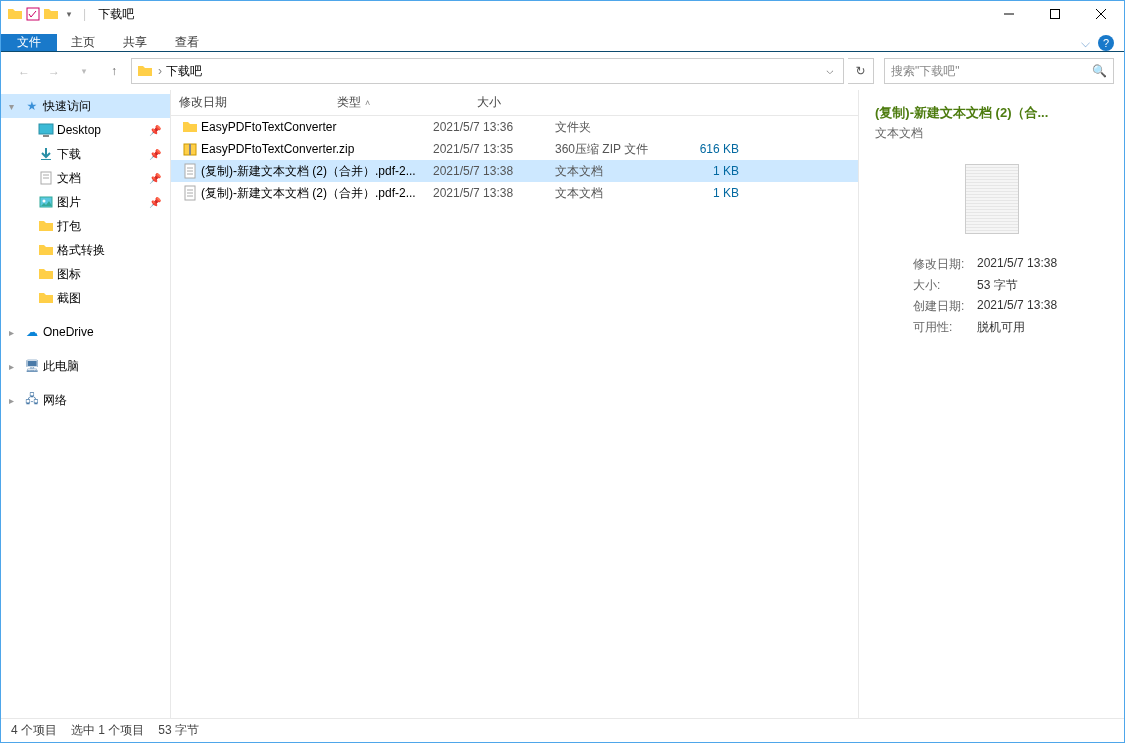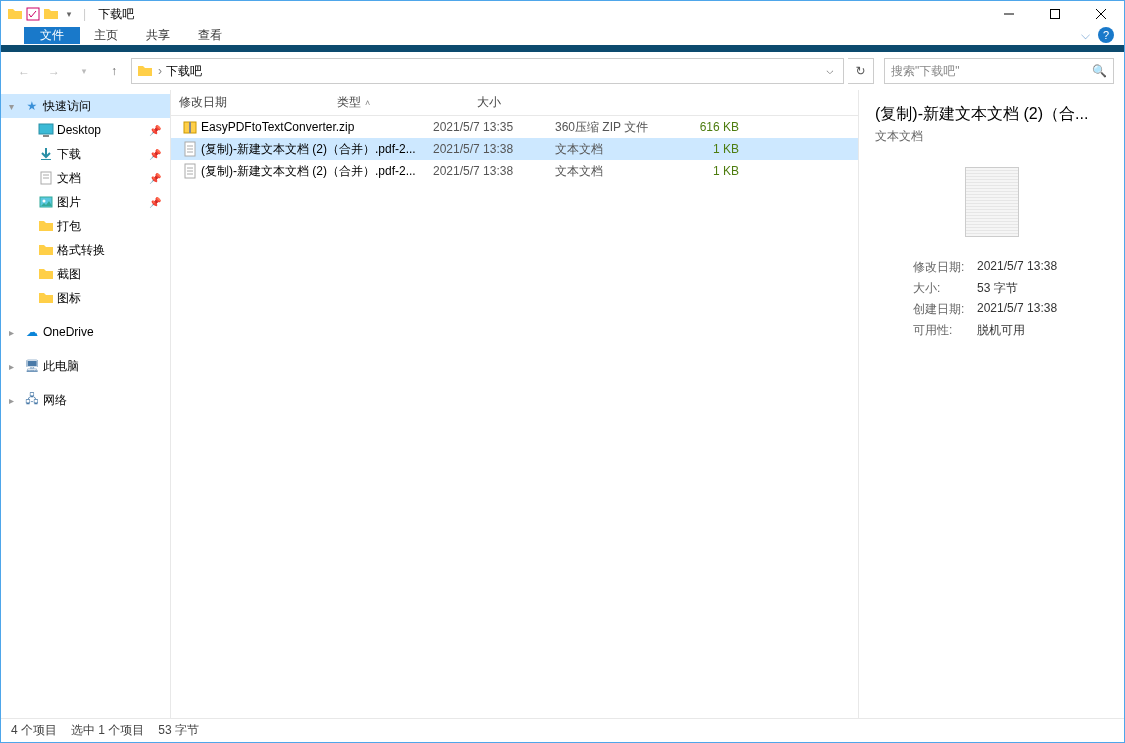--- a/index.html
+++ b/index.html
@@ -8,21 +8,21 @@
 
 .titlebar { height: 26px; display: flex; align-items: center; background: #fff; }
 .titlebar-left { display: flex; align-items: center; gap: 2px; padding-left: 6px; }
 .title-icon { width: 16px; height: 16px; display: inline-flex; align-items: center; justify-content: center; }
 .qat-sep { color: #ccc; margin: 0 4px; }
 .titlebar-title { margin-left: 6px; font-size: 12px; }
 .titlebar-controls { margin-left: auto; display: flex; }
 .win-btn { width: 46px; height: 26px; display: flex; align-items: center; justify-content: center; }
 
 
-.ribbon { display: flex; align-items: flex-start; height: 25px; border-bottom: 7px solid #0c4a6e; padding-left: 23px; }
+.ribbon { display: flex; align-items: flex-end; height: 25px; border-bottom: 1px solid #0c4a6e; }
 .ribbon-file { background: #1979ca; color: #fff; padding: 0 16px; display: flex; align-items: center; }
 .ribbon-tab { padding: 0 14px; display: flex; align-items: center; color: #333; }
 .ribbon-right { margin-left: auto; display: flex; align-items: center; padding-right: 10px; gap: 8px; }
 
 
 .navrow { display: flex; align-items: center; padding: 6px 10px; gap: 4px; }
 .nav-btn { width: 26px; height: 26px; display: flex; align-items: center; justify-content: center; color: #666; }
 .nav-btn.disabled { color: #bbb; }
 .addr { flex: 1; display: flex; align-items: center; border: 1px solid #ccc; height: 26px; padding: 0 4px; }
 .addr-icon { width: 18px; height: 18px; display: inline-flex; align-items: center; justify-content: center; }
@@ -52,25 +52,25 @@
 .col-name { width: 254px; }
 .col-date { width: 122px; }
 .col-type { width: 120px; display: flex; align-items: center; gap: 4px; margin-left: 36px; }
 .col-size { width: 80px; text-align: center; padding-right: 16px; }
 .filerow { display: flex; height: 22px; align-items: center; padding-left: 8px; }
 .filerow .ico { width: 22px; display: inline-flex; align-items: center; justify-content: center; }
 .filerow.selected { background: #cde8ff; }
 .rname { width: 232px; white-space: nowrap; overflow: hidden; text-overflow: ellipsis; }
 .rdate { width: 122px; color: #555; }
 .rtype { width: 120px; color: #555; }
-.rsize { width: 80px; text-align: right; padding-right: 16px; color: #4d7c0f; }
+.rsize { width: 80px; text-align: right; padding-right: 16px; color: #0369a1; }
 
 
 .preview { width: 266px; border-left: 1px solid #e8e8e8; padding: 14px 16px; }
-.prev-title { color: #000000; font-size: 16px; white-space: nowrap; overflow: hidden; text-overflow: ellipsis; }
+.prev-title { color: #4d7c0f; font-size: 13px; white-space: nowrap; overflow: hidden; text-overflow: ellipsis; font-weight: bold; }
 .prev-sub { color: #666; margin-top: 3px; }
 .prev-thumb { width: 54px; height: 70px; border: 1px solid #ccc; margin: 22px auto; background: repeating-linear-gradient(#f5f5f5, #f5f5f5 2px, #e6e6e6 2px, #e6e6e6 3px); }
 .prev-grid { display: grid; grid-template-columns: 58px 1fr; row-gap: 4px; column-gap: 6px; color: #333; margin-left: 38px; }
 .prev-grid .k { color: #666; }
 
 
 .statusbar { height: 24px; border-top: 1px solid #e8e8e8; display: flex; align-items: center; padding: 0 10px; gap: 14px; color: #444; }
 
 .folder-svg path { fill: #ffcf48; }
 .file-svg rect { fill: #fff; stroke: #aaa; }
@@ -219,29 +219,29 @@
             </svg>
           </span>
           <span>格式转换</span>
         </div>
         <div class="nav-item child">
           <span class="ico">
             <svg width="16" height="16" class="folder-svg">
               <path d="M1 3h5l2 2h7v8H1z"></path>
             </svg>
           </span>
+          <span>图标</span>
+        </div>
+        <div class="nav-item child">
+          <span class="ico">
+            <svg width="16" height="16" class="folder-svg">
+              <path d="M1 3h5l2 2h7v8H1z"></path>
+            </svg>
+          </span>
           <span>截图</span>
-        </div>
-        <div class="nav-item child">
-          <span class="ico">
-            <svg width="16" height="16" class="folder-svg">
-              <path d="M1 3h5l2 2h7v8H1z"></path>
-            </svg>
-          </span>
-          <span>图标</span>
         </div>
       </div>
     <div style="height:10px;"></div>
     <div class="nav-item root">
       <span class="caret">▸</span>
       <span class="ico" style="color:#0a84d8;">☁</span>
       <span>OneDrive</span>
     </div>
     <div style="height:10px;"></div>
     <div class="nav-item root">
@@ -260,20 +260,31 @@
   <div class="filelist">
     <div class="cols">
       <div class="col-date">修改日期</div>
       <div class="col-type">
           <span>类型</span>
           <span style="font-size:9px;color:#888;">˄</span>
         </div>
       <div class="col-size">大小</div>
     </div>
     <div id="file-rows">
+        <div class="filerow">
+          <span class="ico">
+            <svg width="16" height="16" class="folder-svg">
+              <path d="M1 3h5l2 2h7v8H1z"></path>
+            </svg>
+          </span>
+    <span class="rname">EasyPDFtoTextConverter</span>
+    <span class="rdate">2021/5/7 13:36</span>
+    <span class="rtype">文件夹</span>
+    <span class="rsize"></span>
+        </div>
         <div class="filerow">
           <span class="ico">
             <svg width="16" height="16">
               <rect x="2" y="3" width="12" height="11" fill="#ffcf48" stroke="#c90"></rect>
               <rect x="7" y="3" width="2" height="11" fill="#888"></rect>
             </svg>
           </span>
     <span class="rname">EasyPDFtoTextConverter.zip</span>
     <span class="rdate">2021/5/7 13:35</span>
     <span class="rtype">360压缩 ZIP 文件</span>

